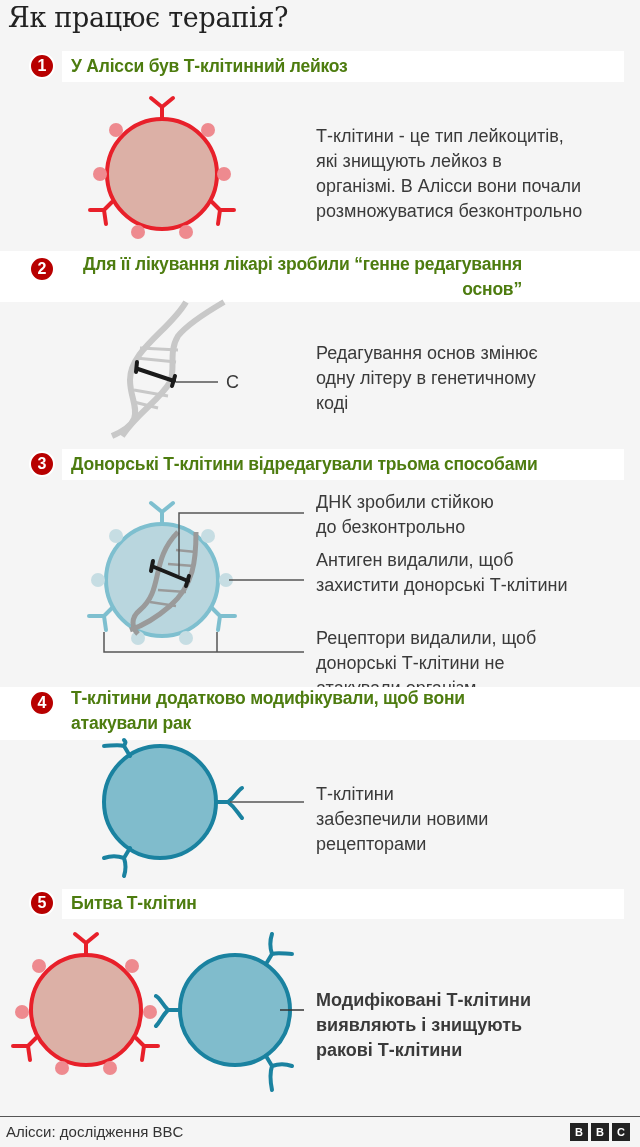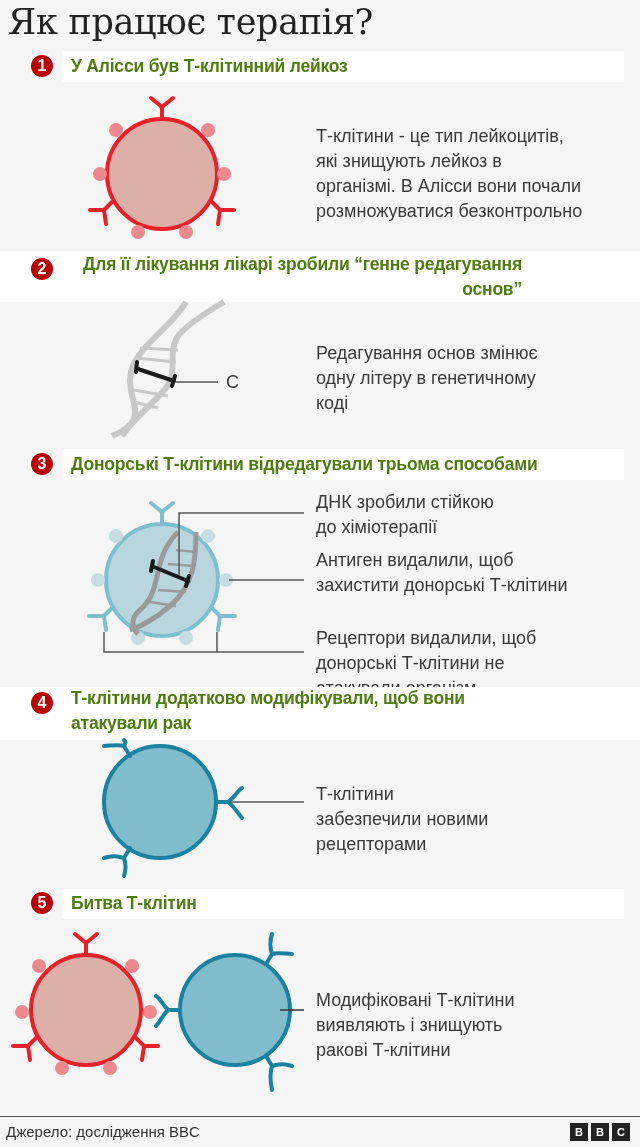--- a/index.html
+++ b/index.html
@@ -1,18 +1,18 @@
 <!DOCTYPE html>
 <html><head>
 <meta charset="utf-8">
 <style>
   * { box-sizing: border-box; margin: 0; padding: 0; }
   html, body { width: 640px; height: 1147px; background: #f5f5f5; overflow: hidden; }
   body { position: relative; font-family: "Liberation Sans", "DejaVu Sans", sans-serif; color: #222; }
-  .title { position: absolute; left: 8px; top: 2px; font-family: "DejaVu Serif", "Liberation Serif", serif; font-size: 35px; color: #222; letter-spacing: -0.3px; }
+  .title { position: absolute; left: 8px; top: 2px; font-family: "DejaVu Serif", "Liberation Serif", serif; font-size: 27px; color: #222; letter-spacing: -0.3px; }
   .band { position: absolute; background: #fff; }
   .badge { position: absolute; width: 26px; height: 26px; border-radius: 50%; background: #b80000; color: #fff; font-weight: bold; font-size: 16px; display: flex; align-items: center; justify-content: center; border: 2px solid #fff; }
   .step-title { position: absolute; font-weight: bold; font-size: 17.5px; line-height: 25px; color: #4d7c0f; letter-spacing: -0.2px; }
   .desc { position: absolute; font-size: 18px; line-height: 25px; color: #3a3a3a; white-space: pre-line; }
   svg.abs { position: absolute; left: 0; top: 0; }
   .footer-line { position: absolute; left: 0; top: 1116px; width: 640px; height: 1px; background: #555; }
   .source { position: absolute; left: 6px; top: 1123px; font-size: 15px; color: #333; }
   .bbc { position: absolute; top: 1123px; right: 10px; display: flex; gap: 3px; }
   .bbc span { width: 18px; height: 18px; background: #222; color: #fff; font-weight: bold; font-size: 11px; display: flex; align-items: center; justify-content: center; }
 </style>
@@ -105,21 +105,21 @@
     <line x1="153" y1="561" x2="151" y2="571"></line>
     <line x1="189" y1="576" x2="186" y2="586"></line>
   </g>
   <g stroke="#555" stroke-width="1.5" fill="none">
     <path d="M179 575 V513 H304"></path>
     <path d="M229 580 H304"></path>
     <path d="M104 632 V652 H304 M217 632 V652"></path>
   </g>
 </svg>
 <div class="desc" style="left:316px;top:490px;">ДНК зробили стійкою
-до хіміотерапії</div>
+до безконтрольно</div>
 <div class="desc" style="left:316px;top:548px;">Антиген видалили, щоб
 захистити донорські Т-клітини</div>
 <div class="desc" style="left:316px;top:606px;margin-top:20px;">Рецептори видалили, щоб
 донорські Т-клітини не
 атакували організм</div>
 
 <div class="band" style="left:0;top:687px;width:640px;height:53px;"></div>
 <div class="badge" style="left:29px;top:690px;">4</div>
 <div class="step-title" style="left:71px;top:686px;white-space:pre-line;">Т-клітини додатково модифікували, щоб вони
 атакували рак</div>
@@ -155,23 +155,23 @@
       <circle cx="110" cy="1068" r="7"></circle>
   </g>
   <g stroke="#1a82a0" stroke-width="4" stroke-linecap="round" fill="none">
     <circle cx="235" cy="1010" r="55" fill="#80bccc"></circle>
     <path d="M180 1010 H168 M168 1010 C162 1004 160 998 156 996 M168 1010 C162 1016 160 1022 156 1026"></path>
     <path d="M266 964 L272 954 M272 954 C278 952 286 954 292 954 M272 954 C270 948 270 940 272 934"></path>
     <path d="M266 1056 L272 1066 M272 1066 C278 1064 286 1064 292 1066 M272 1066 C270 1072 270 1080 272 1090"></path>
   </g>
   <line x1="280" y1="1010" x2="304" y2="1010" stroke="#333" stroke-width="1.5"></line>
 </svg>
-<div class="desc" style="left:316px;top:988px;">Модифіковані Т-клітини
+<div class="desc" style="left:316px;top:988px;font-weight:bold;">Модифіковані Т-клітини
 виявляють і знищують
 ракові Т-клітини</div>
 
 <div class="footer-line"></div>
-<div class="source">Джерело: дослідження BBC</div>
+<div class="source">Алісси: дослідження BBC</div>
 <div class="bbc">
   <span>B</span>
   <span>B</span>
   <span>C</span>
 </div>
 
 </body></html>

